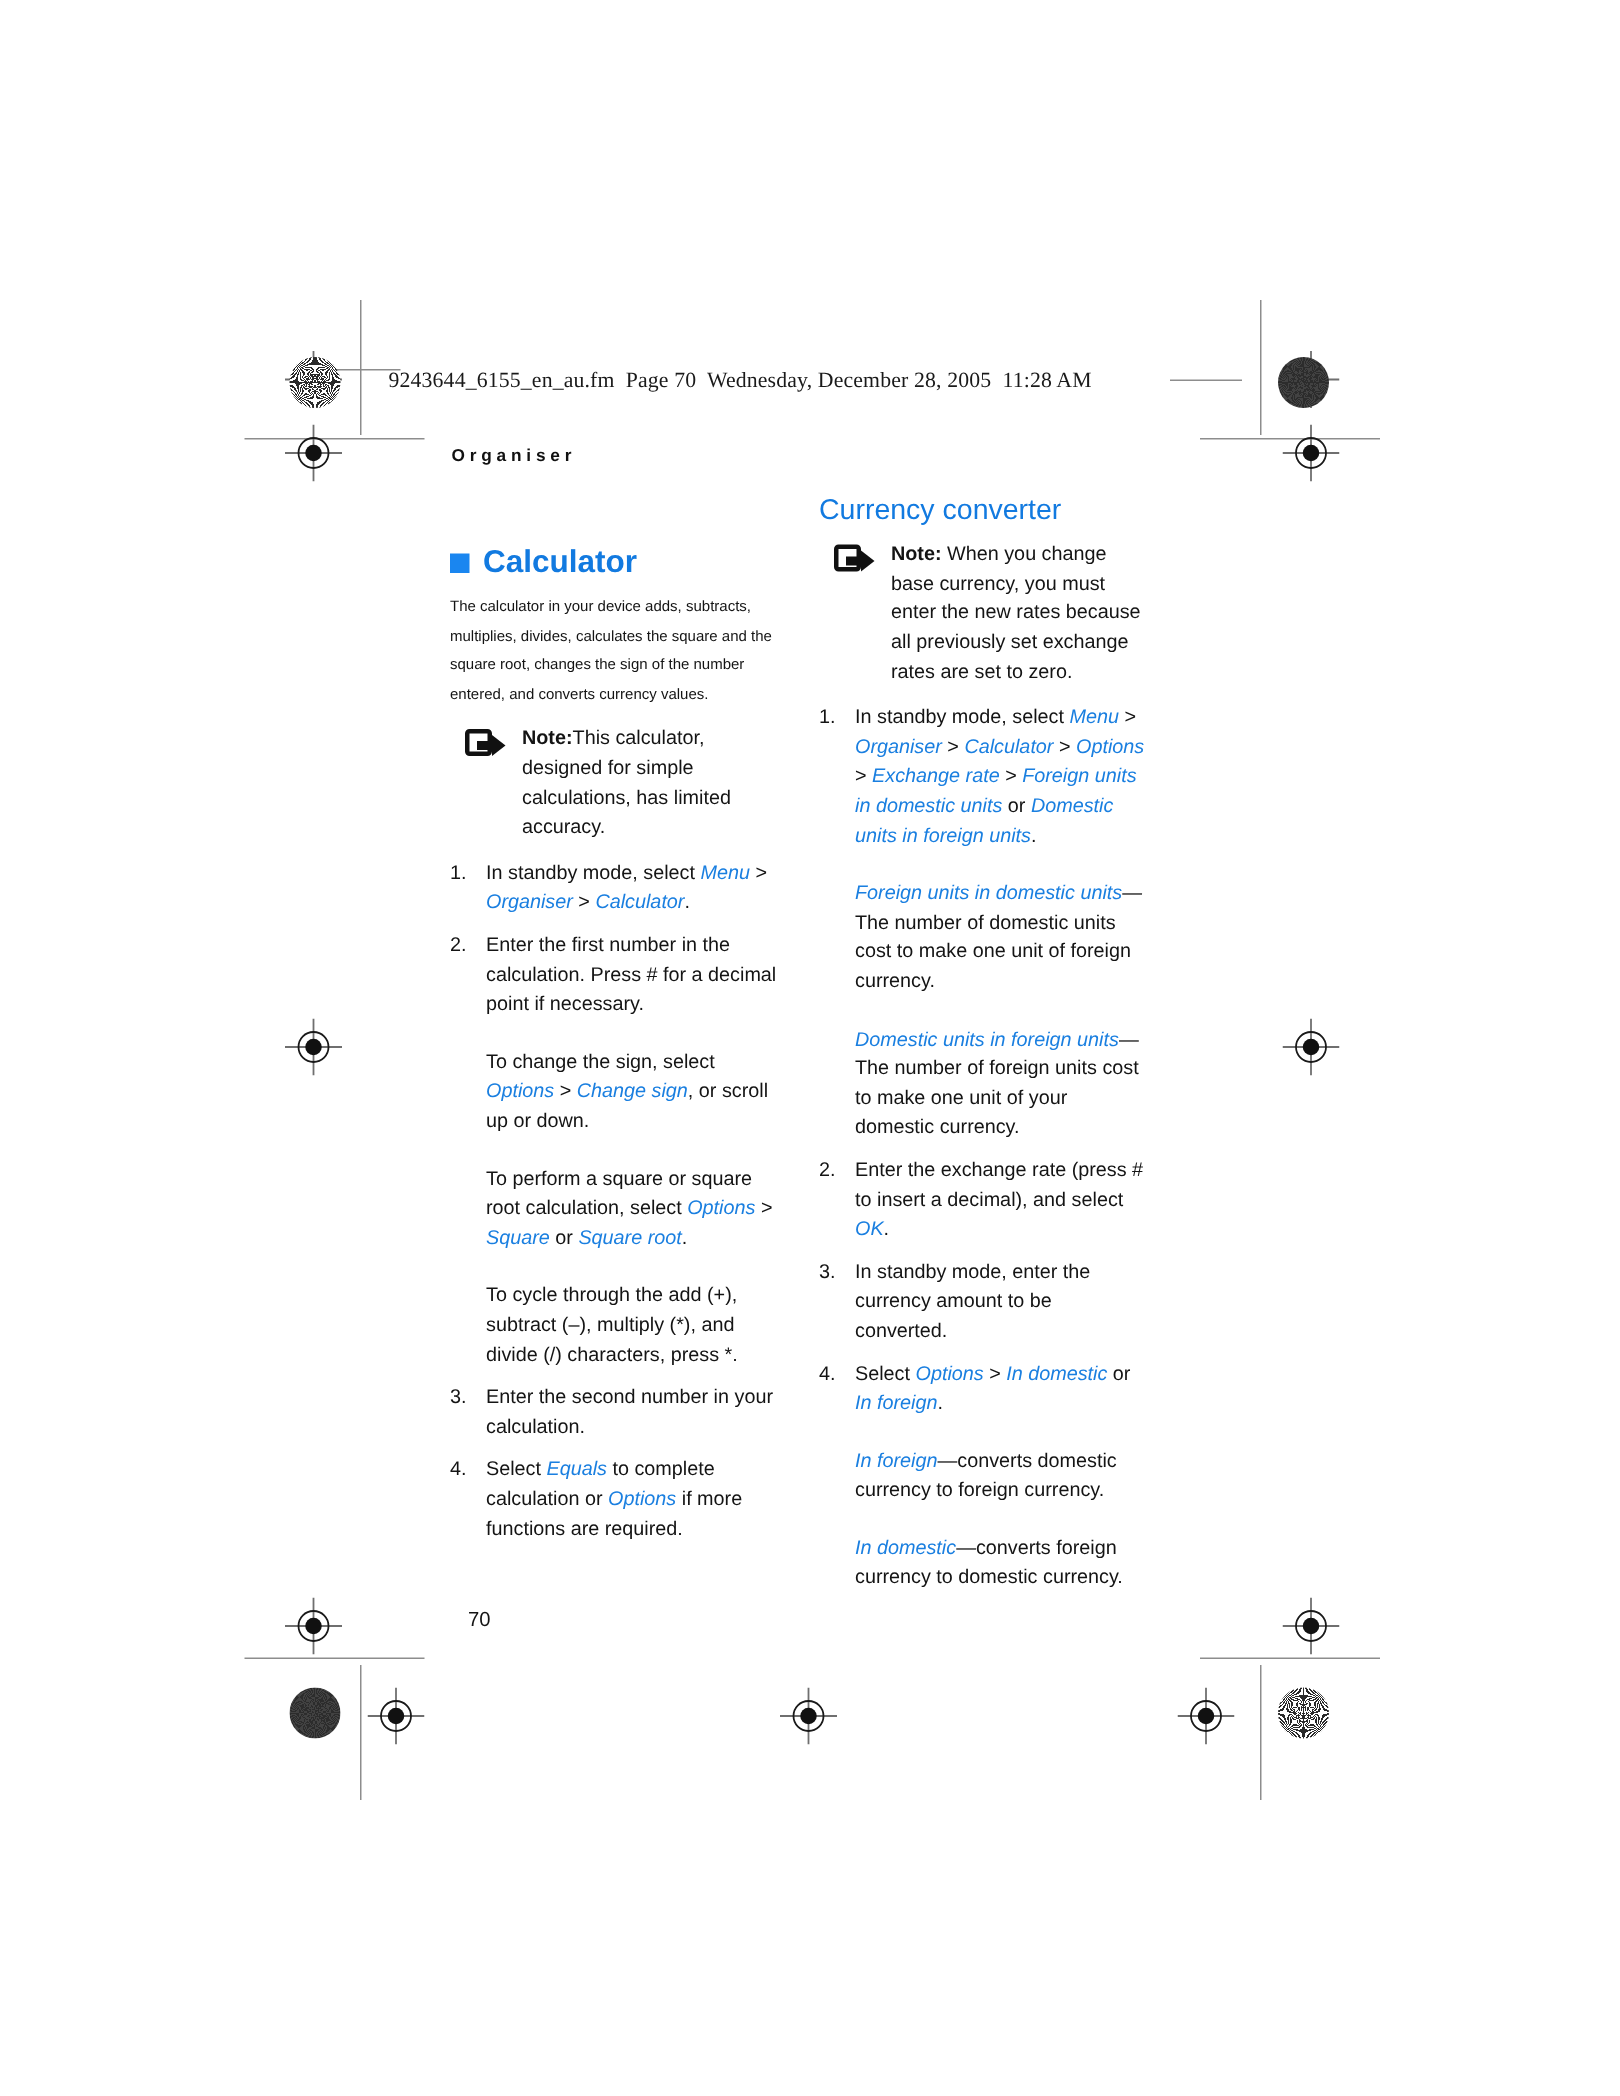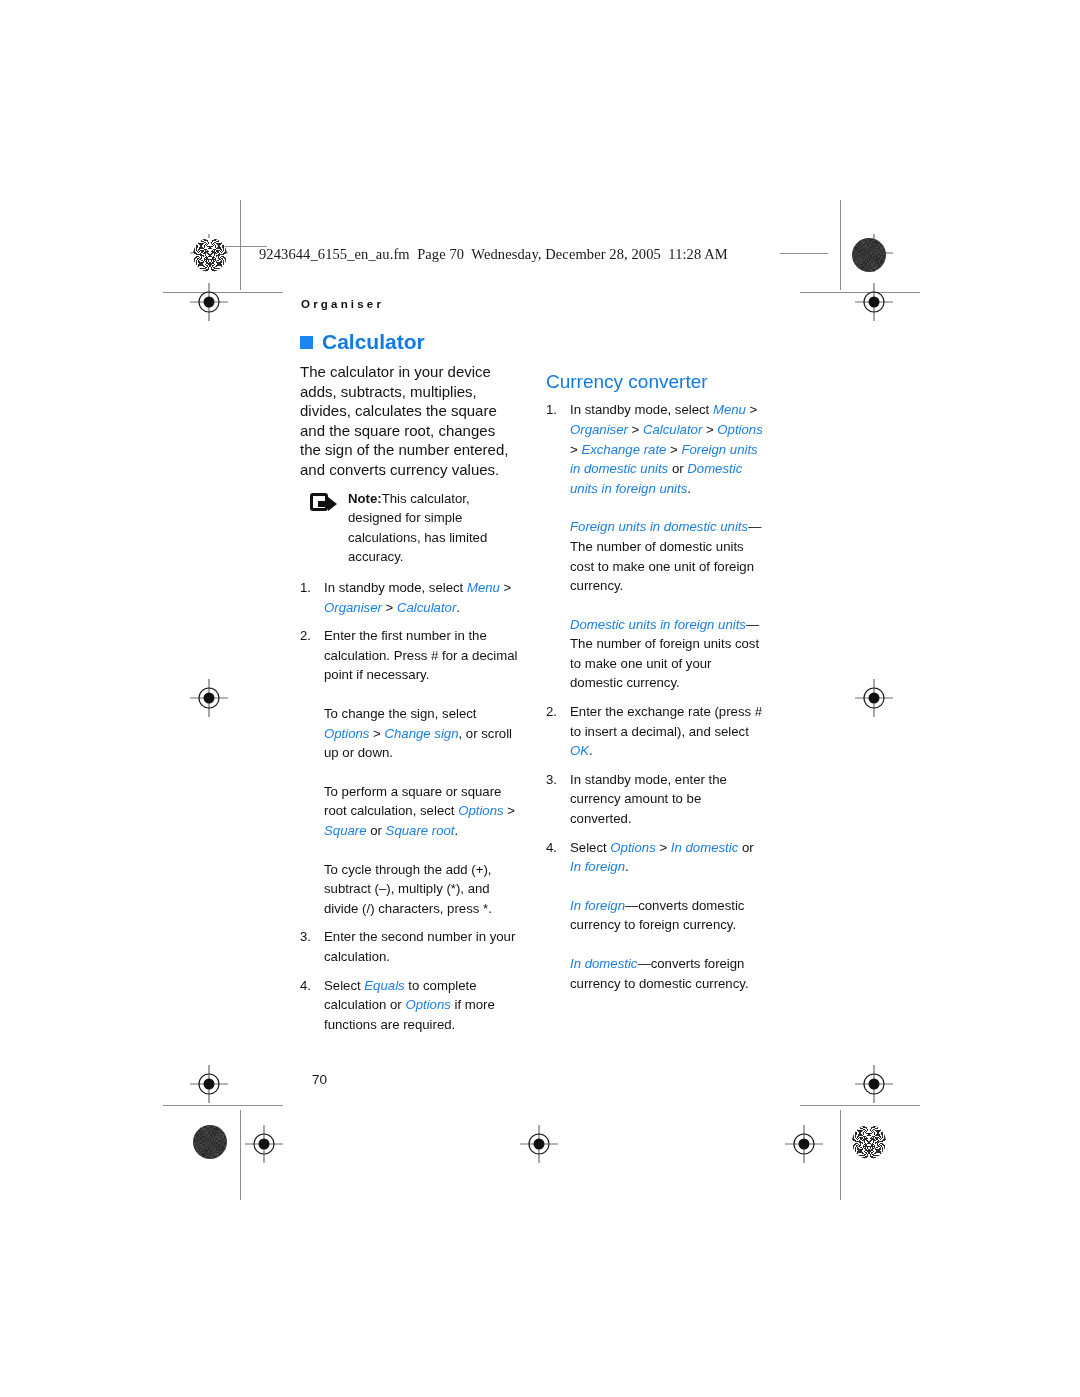--- a/index.html
+++ b/index.html
@@ -108,21 +108,21 @@
   h2.section {
     margin: 0 0 8px 0;
     font-size: 19px;
     font-weight: 400;
     color: #127ae0;
     line-height: 1.12;
   }
 
   p.body {
     margin: 0 0 9px 0;
-    font-size: 15px;
+    font-size: 10px;
     line-height: 19.6px;
     color: #141414;
   }
   .bi { color: #1a7fe0; font-style: italic; }
   .bold { font-weight: 700; }
 
   
   ol.steps {
     margin: 0;
     padding: 0;
@@ -324,20 +324,30 @@
           <li><span class="num">2.</span><span>Enter the first number in the calculation. Press # for a decimal point if necessary.</span><p class="sub">To change the sign, select <span class="bi">Options</span> &gt; <span class="bi">Change sign</span>, or scroll up or down.</p><p class="sub">To perform a square or square root calculation, select <span class="bi">Options</span> &gt; <span class="bi">Square</span> or <span class="bi">Square root</span>.</p><p class="sub">To cycle through the add (+), subtract (–), multiply (*), and divide (/) characters, press *.</p></li>
           <li><span class="num">3.</span><span>Enter the second number in your calculation.</span></li>
           <li><span class="num">4.</span><span>Select <span class="bi">Equals</span> to complete calculation or <span class="bi">Options</span> if more functions are required.</span></li>
         </ol>
     </div>
 
     <div class="col">
       <h2 class="section">Currency converter</h2>
 
 
+      <div class="note">
+        <div class="note-icon">
+          <div class="box"></div>
+          <div class="arrow-stem"></div>
+          <div class="arrow-head"></div>
+        </div>
+        <div class="note-text">
+          <span class="bold">Note:</span> <span>When you change base currency, you must enter the new rates because all previously set exchange rates are set to zero.</span>
+        </div>
+      </div>
 
       <ol class="steps">
           <li><span class="num">1.</span><span>In standby mode, select <span class="bi">Menu</span> &gt; <span class="bi">Organiser</span> &gt; <span class="bi">Calculator</span> &gt; <span class="bi">Options</span> &gt; <span class="bi">Exchange rate</span> &gt; <span class="bi">Foreign units in domestic units</span> or <span class="bi">Domestic units in foreign units</span>.</span><p class="sub"><span class="bi">Foreign units in domestic units</span>—The number of domestic units cost to make one unit of foreign currency.</p><p class="sub"><span class="bi">Domestic units in foreign units</span>—The number of foreign units cost to make one unit of your domestic currency.</p></li>
           <li><span class="num">2.</span><span>Enter the exchange rate (press # to insert a decimal), and select <span class="bi">OK</span>.</span></li>
           <li><span class="num">3.</span><span>In standby mode, enter the currency amount to be converted.</span></li>
           <li><span class="num">4.</span><span>Select <span class="bi">Options</span> &gt; <span class="bi">In domestic</span> or <span class="bi">In foreign</span>.</span><p class="sub"><span class="bi">In foreign</span>—converts domestic currency to foreign currency.</p><p class="sub"><span class="bi">In domestic</span>—converts foreign currency to domestic currency.</p></li>
         </ol>
     </div>
   </div>
 

